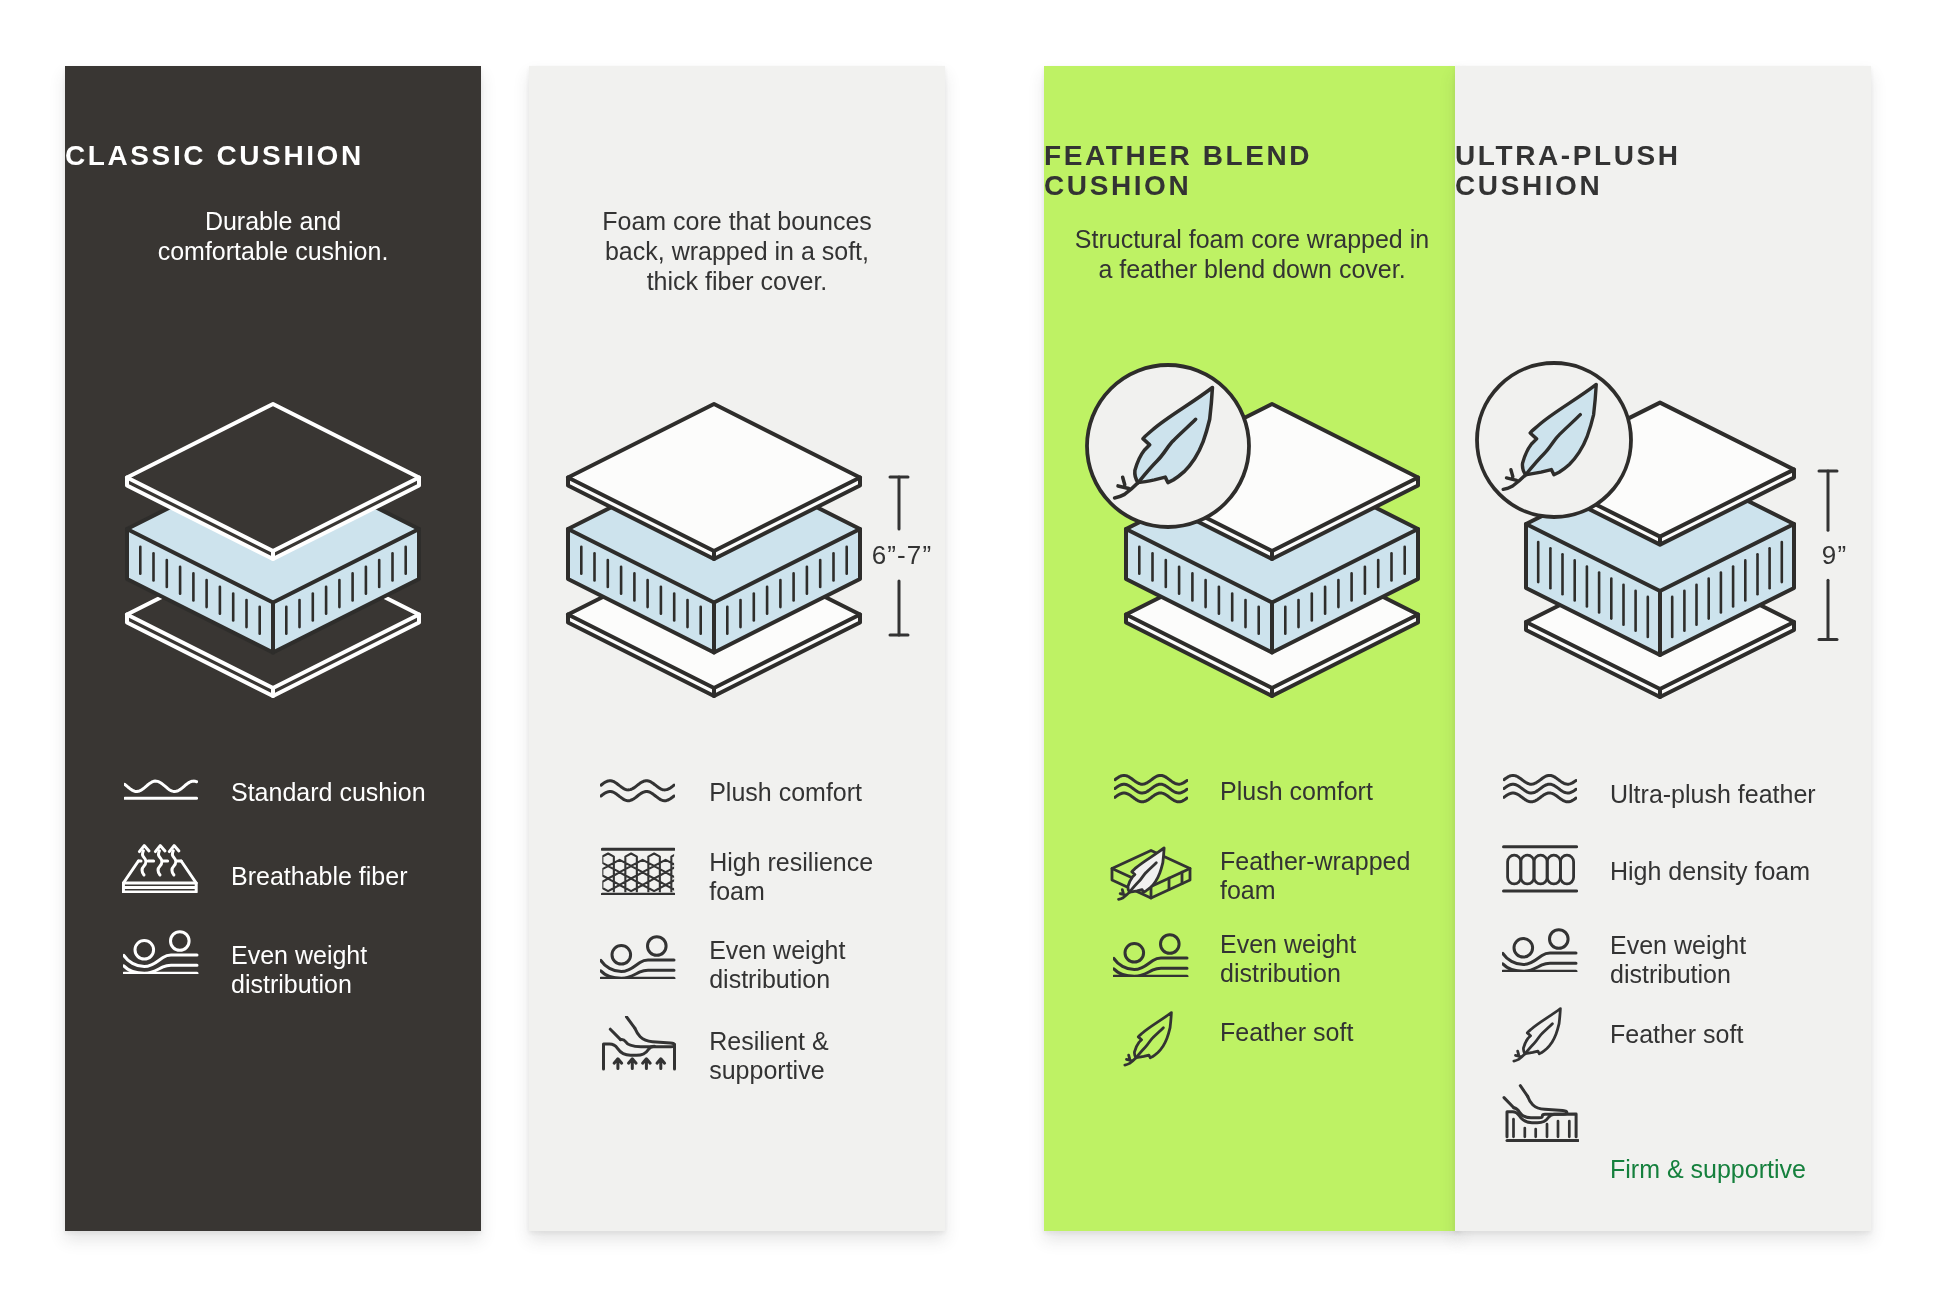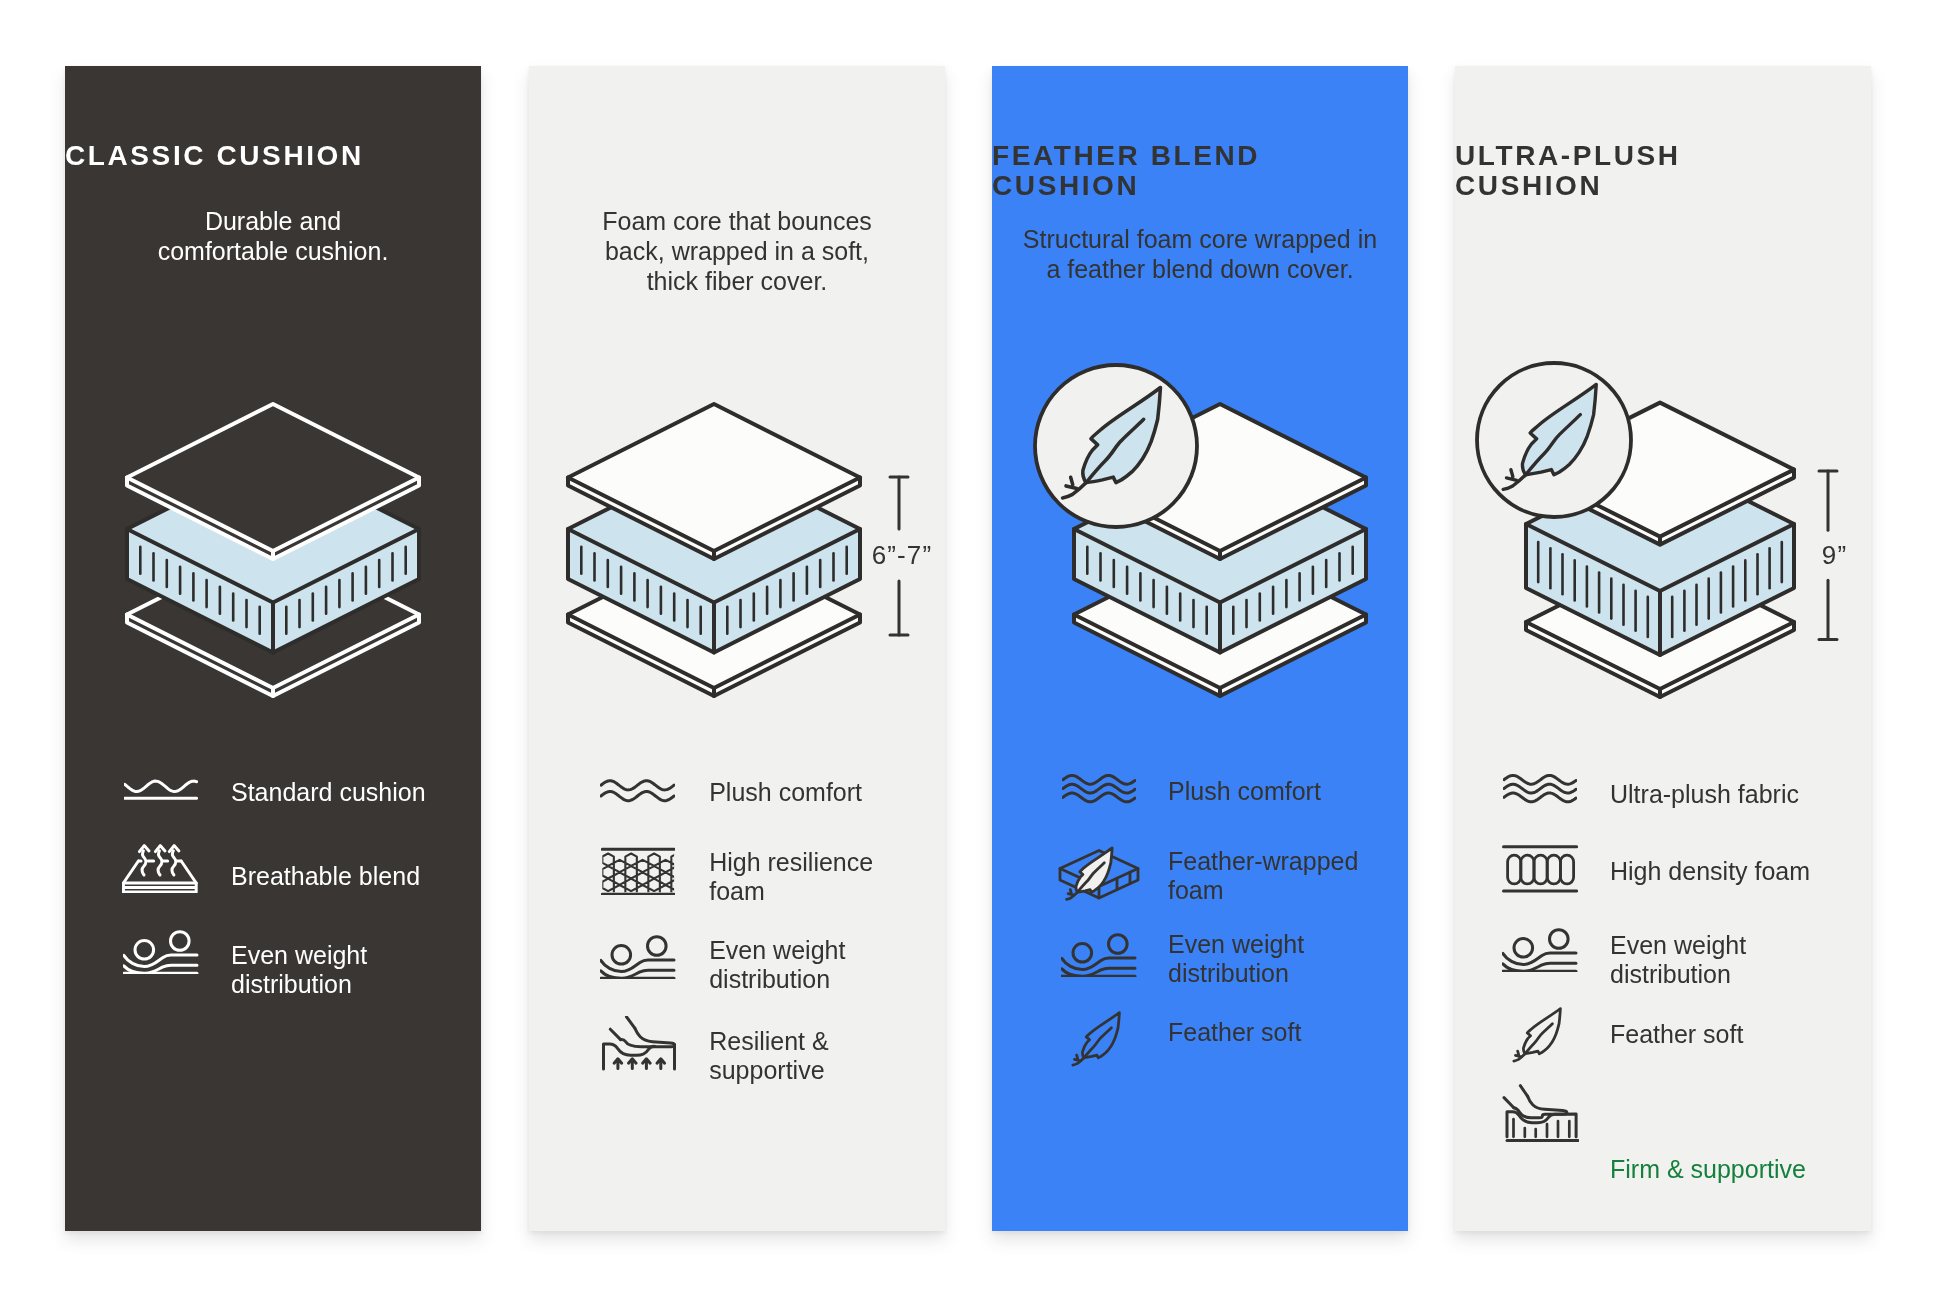--- a/index.html
+++ b/index.html
@@ -56,21 +56,21 @@
       <path d="M16.4,20 L1.4,42 M59.2,20 L74.2,42"></path>
 <path d="M1.4,42 L74.2,42 M1.4,46.6 L74.2,46.6 M1.4,51 L74.2,51 M1.4,42 L1.4,51 M74.2,42 L74.2,51"></path>
 <path d="M16.4,20 L19,20 M26,20 L31.6,20 M40.2,20 L45.6,20 M54.8,20 L59.2,20"></path>
 <path d="M22.0,34 C19.6,31 19.6,27.5 22.0,25 C24.400000000000002,22.5 24.400000000000002,19 22.0,16.5 C20.200000000000003,14.6 20.0,12.4 21.400000000000002,9.8"></path>
 <path d="M17.400000000000002,10.6 L22.200000000000003,4.6 L27.0,10" fill="none"></path>
 <path d="M38.0,34 C35.6,31 35.6,27.5 38.0,25 C40.4,22.5 40.4,19 38.0,16.5 C36.2,14.6 36.0,12.4 37.4,9.8"></path>
 <path d="M33.4,10.6 L38.2,4.6 L43.0,10" fill="none"></path>
 <path d="M51.9,34 C49.5,31 49.5,27.5 51.9,25 C54.3,22.5 54.3,19 51.9,16.5 C50.1,14.6 49.9,12.4 51.3,9.8"></path>
 <path d="M47.3,10.6 L52.1,4.6 L56.9,10" fill="none"></path>
     </svg>
-<div class="ftext" style="left:166px;top:795.8px;color:#ffffff">Breathable blend</div>
+<div class="ftext" style="left:166px;top:795.8px;color:#ffffff">Breathable fiber</div>
 <svg class="ic" style="left:57.5px;top:863.5px;color:#ffffff" width="76" height="44" viewBox="0 0 76 44" fill="none" stroke="currentColor" stroke-width="3" stroke-linecap="round" stroke-linejoin="round">
       <circle cx="21.3" cy="19.8" r="9.3"></circle>
 <circle cx="56.8" cy="11" r="9.3"></circle>
 <path d="M0.8,25.4 C5,31.8 13,36.6 21.3,36.6 C29.6,36.6 34.6,31 40,27.4 C42.6,25.7 44.6,25 48,25 L74,25"></path>
 <path d="M0.8,35.9 C5,40.3 13,43.4 21.3,43.4 C29.6,43.4 34.6,39.4 40,36.9 C42.6,35.7 44.6,35.2 48,35.2 L74,35.2"></path>
 <line x1="0.8" y1="43.3" x2="74" y2="43.3"></line>
     </svg>
 <div class="ftext" style="left:166px;top:874.8px;color:#ffffff">Even weight<br>distribution</div>
 </div>
 <div class="panel" style="left:529px;background:#f1f1ef">
@@ -147,21 +147,21 @@
 <path d="M34.8,12.2 C36,15 37.6,18.2 40.2,20.8 C43.2,23.8 47.6,25.4 52.4,25.7 L70.5,26.9 C73.2,27.1 74.6,27.9 74.6,29 C74.6,30.1 73.3,30.7 71.1,30.7 L41,30.7 C33.8,30.7 27.6,29.3 25.2,25.3 C24.2,23.7 22.4,23.3 20.6,23.6"></path>
 <path d="M3.5,53 L3.5,28 L9.5,28 C13.5,28 15.5,29.4 17.5,32.4 C20.5,36.8 25,39.3 30.5,39.3 L36.5,39.3 C42,39.3 46,37.2 48.2,33.7 C49.6,31.4 51.5,30.2 54.5,30.2"></path>
 <path d="M74.5,53 L74.5,28.6"></path>
 <path d="M17.9,52.6 L17.9,44.6 M14.099999999999998,47.2 L17.9,42.8 L21.7,47.2"></path>
 <path d="M32.3,52.6 L32.3,44.6 M28.499999999999996,47.2 L32.3,42.8 L36.099999999999994,47.2"></path>
 <path d="M46.4,52.6 L46.4,44.6 M42.6,47.2 L46.4,42.8 L50.199999999999996,47.2"></path>
 <path d="M60.8,52.6 L60.8,44.6 M57.0,47.2 L60.8,42.8 L64.6,47.2"></path>
     </svg>
 <div class="ftext" style="left:180.20000000000005px;top:960.8px;color:#333333">Resilient &amp;<br>supportive</div>
 </div>
-<div class="panel" style="left:992px;background:#3b82f6">
+<div class="panel" style="left:1044px;background:#bef264">
 <div class="title" style="color:#333333">FEATHER BLEND<br>CUSHION</div>
 <div class="desc" style="top:158.3px;color:#333333">Structural foam core wrapped in<br>a feather blend down cover.</div>
 <svg style="position:absolute;left:77.5px;top:334px" width="300" height="300" viewBox="0 0 300 300">
       <g fill="none" stroke="#2e2d2b" stroke-width="4" stroke-linejoin="round" stroke-linecap="round">
 <path fill="#fcfcfb" d="M150,141.0 L296,214.5 L296,222.5 L150,296.0 L4,222.5 L4,214.5 Z"></path>
 <path d="M4,214.5 L150,288.0 L296,214.5 M150,288.0 L150,296.0"></path>
 </g>
 <g fill="none" stroke="#2e2d2b" stroke-width="4" stroke-linejoin="round" stroke-linecap="round">
 <path fill="#cde3ed" d="M150,55.5 L296,129 L296,179 L150,252.5 L4,179 L4,129 Z"></path>
 <path d="M4,129 L150,202.5 L296,129 M150,202.5 L150,252.5"></path>
@@ -292,21 +292,21 @@
         <line x1="40" y1="113.30000000000001" x2="40" y2="172.59999999999997"></line>
         <line x1="31" y1="172.59999999999997" x2="49" y2="172.59999999999997"></line>
       </g>
       <text x="46.5" y="97.30000000000001" text-anchor="middle" font-family="Liberation Sans, sans-serif" font-size="26" letter-spacing="1.1" fill="#333333">9”</text>
     </svg>
 <svg class="ic" style="left:47.6px;top:706.0px;color:#333333" width="74" height="33" viewBox="0 0 74 33" fill="none" stroke="currentColor" stroke-width="3" stroke-linecap="round" stroke-linejoin="round">
       <path d="M1.0,7.71 L2.2,6.81 L3.4,5.95 L4.6,5.17 L5.8,4.50 L7.0,3.97 L8.2,3.61 L9.4,3.42 L10.6,3.42 L11.8,3.61 L13.0,3.97 L14.2,4.50 L15.4,5.17 L16.6,5.95 L17.8,6.81 L19.0,7.71 L20.2,8.61 L21.4,9.48 L22.6,10.28 L23.8,10.97 L25.0,11.53 L26.2,11.93 L27.4,12.15 L28.6,12.19 L29.8,12.04 L31.0,11.72 L32.2,11.22 L33.4,10.58 L34.6,9.82 L35.8,8.98 L37.0,8.08 L38.2,7.18 L39.4,6.30 L40.6,5.48 L41.8,4.76 L43.0,4.17 L44.2,3.74 L45.4,3.48 L46.6,3.40 L47.8,3.51 L49.0,3.80 L50.2,4.26 L51.4,4.87 L52.6,5.61 L53.8,6.44 L55.0,7.33 L56.2,8.23 L57.4,9.12 L58.6,9.96 L59.8,10.70 L61.0,11.31 L62.2,11.78 L63.4,12.08 L64.6,12.20 L65.8,12.13 L67.0,11.87 L68.2,11.45 L69.4,10.86 L70.6,10.15 L71.8,9.34 L73.0,8.46"></path>
 <path d="M1.0,16.51 L2.2,15.61 L3.4,14.75 L4.6,13.97 L5.8,13.30 L7.0,12.77 L8.2,12.41 L9.4,12.22 L10.6,12.22 L11.8,12.41 L13.0,12.77 L14.2,13.30 L15.4,13.97 L16.6,14.75 L17.8,15.61 L19.0,16.51 L20.2,17.41 L21.4,18.28 L22.6,19.08 L23.8,19.77 L25.0,20.33 L26.2,20.73 L27.4,20.95 L28.6,20.99 L29.8,20.84 L31.0,20.52 L32.2,20.02 L33.4,19.38 L34.6,18.62 L35.8,17.78 L37.0,16.88 L38.2,15.98 L39.4,15.10 L40.6,14.28 L41.8,13.56 L43.0,12.97 L44.2,12.54 L45.4,12.28 L46.6,12.20 L47.8,12.31 L49.0,12.60 L50.2,13.06 L51.4,13.67 L52.6,14.41 L53.8,15.24 L55.0,16.13 L56.2,17.03 L57.4,17.92 L58.6,18.76 L59.8,19.50 L61.0,20.11 L62.2,20.58 L63.4,20.88 L64.6,21.00 L65.8,20.93 L67.0,20.67 L68.2,20.25 L69.4,19.66 L70.6,18.95 L71.8,18.14 L73.0,17.26"></path>
 <path d="M1.0,25.31 L2.2,24.41 L3.4,23.55 L4.6,22.77 L5.8,22.10 L7.0,21.57 L8.2,21.21 L9.4,21.02 L10.6,21.02 L11.8,21.21 L13.0,21.57 L14.2,22.10 L15.4,22.77 L16.6,23.55 L17.8,24.41 L19.0,25.31 L20.2,26.21 L21.4,27.08 L22.6,27.88 L23.8,28.57 L25.0,29.13 L26.2,29.53 L27.4,29.75 L28.6,29.79 L29.8,29.64 L31.0,29.32 L32.2,28.82 L33.4,28.18 L34.6,27.42 L35.8,26.58 L37.0,25.68 L38.2,24.78 L39.4,23.90 L40.6,23.08 L41.8,22.36 L43.0,21.77 L44.2,21.34 L45.4,21.08 L46.6,21.00 L47.8,21.11 L49.0,21.40 L50.2,21.86 L51.4,22.47 L52.6,23.21 L53.8,24.04 L55.0,24.93 L56.2,25.83 L57.4,26.72 L58.6,27.56 L59.8,28.30 L61.0,28.91 L62.2,29.38 L63.4,29.68 L64.6,29.80 L65.8,29.73 L67.0,29.47 L68.2,29.05 L69.4,28.46 L70.6,27.75 L71.8,26.94 L73.0,26.06"></path>
     </svg>
-<div class="ftext" style="left:155px;top:713.8px;color:#333333">Ultra-plush fabric</div>
+<div class="ftext" style="left:155px;top:713.8px;color:#333333">Ultra-plush feather</div>
 <svg class="ic" style="left:46.6px;top:779.0px;color:#333333" width="76" height="48" viewBox="0 0 76 48" fill="none" stroke="currentColor" stroke-width="3" stroke-linecap="round" stroke-linejoin="round">
       <line x1="1.5" y1="1.8" x2="74.6" y2="1.8"></line>
 <line x1="1.5" y1="46" x2="74.6" y2="46"></line>
 <rect x="5.6" y="10.2" width="13.2" height="28.7" rx="6.6" stroke-width="2.8"></rect>
 <rect x="18.8" y="10.2" width="13.2" height="28.7" rx="6.6" stroke-width="2.8"></rect>
 <rect x="32.0" y="10.2" width="13.2" height="28.7" rx="6.6" stroke-width="2.8"></rect>
 <rect x="45.2" y="10.2" width="13.2" height="28.7" rx="6.6" stroke-width="2.8"></rect>
 <rect x="58.4" y="10.2" width="13.2" height="28.7" rx="6.6" stroke-width="2.8"></rect>
     </svg>
 <div class="ftext" style="left:155px;top:790.8px;color:#333333">High density foam</div>

